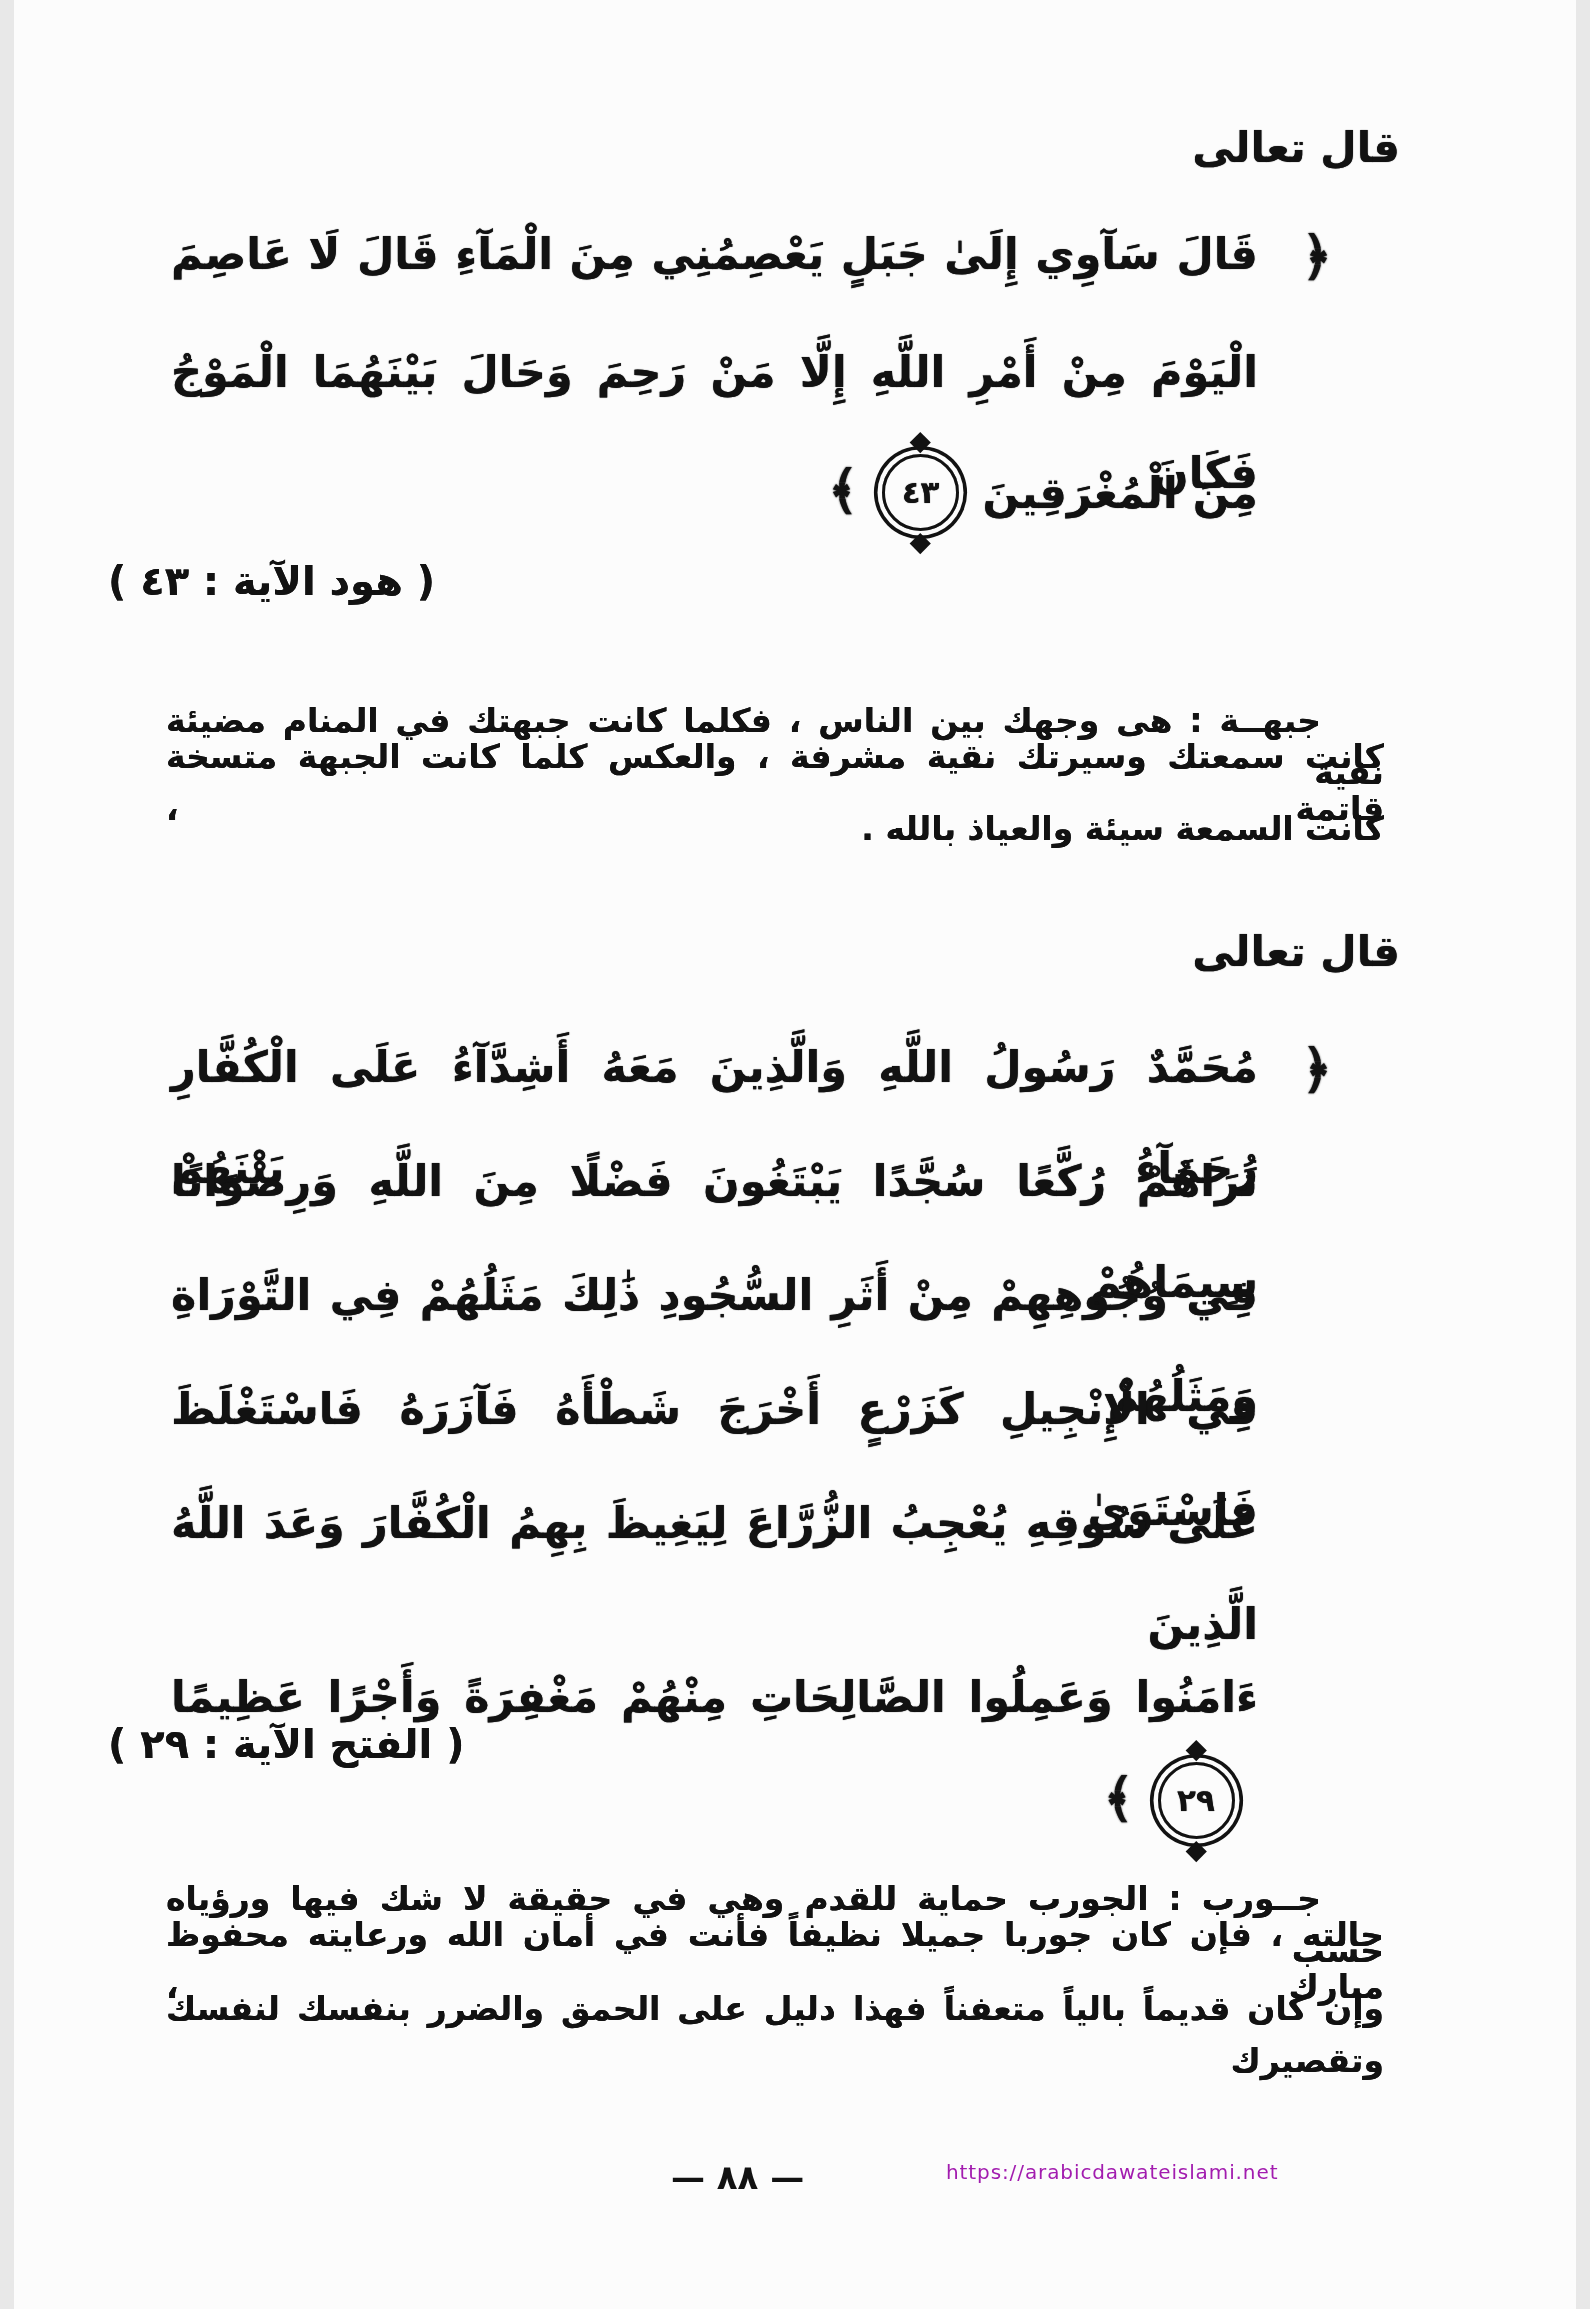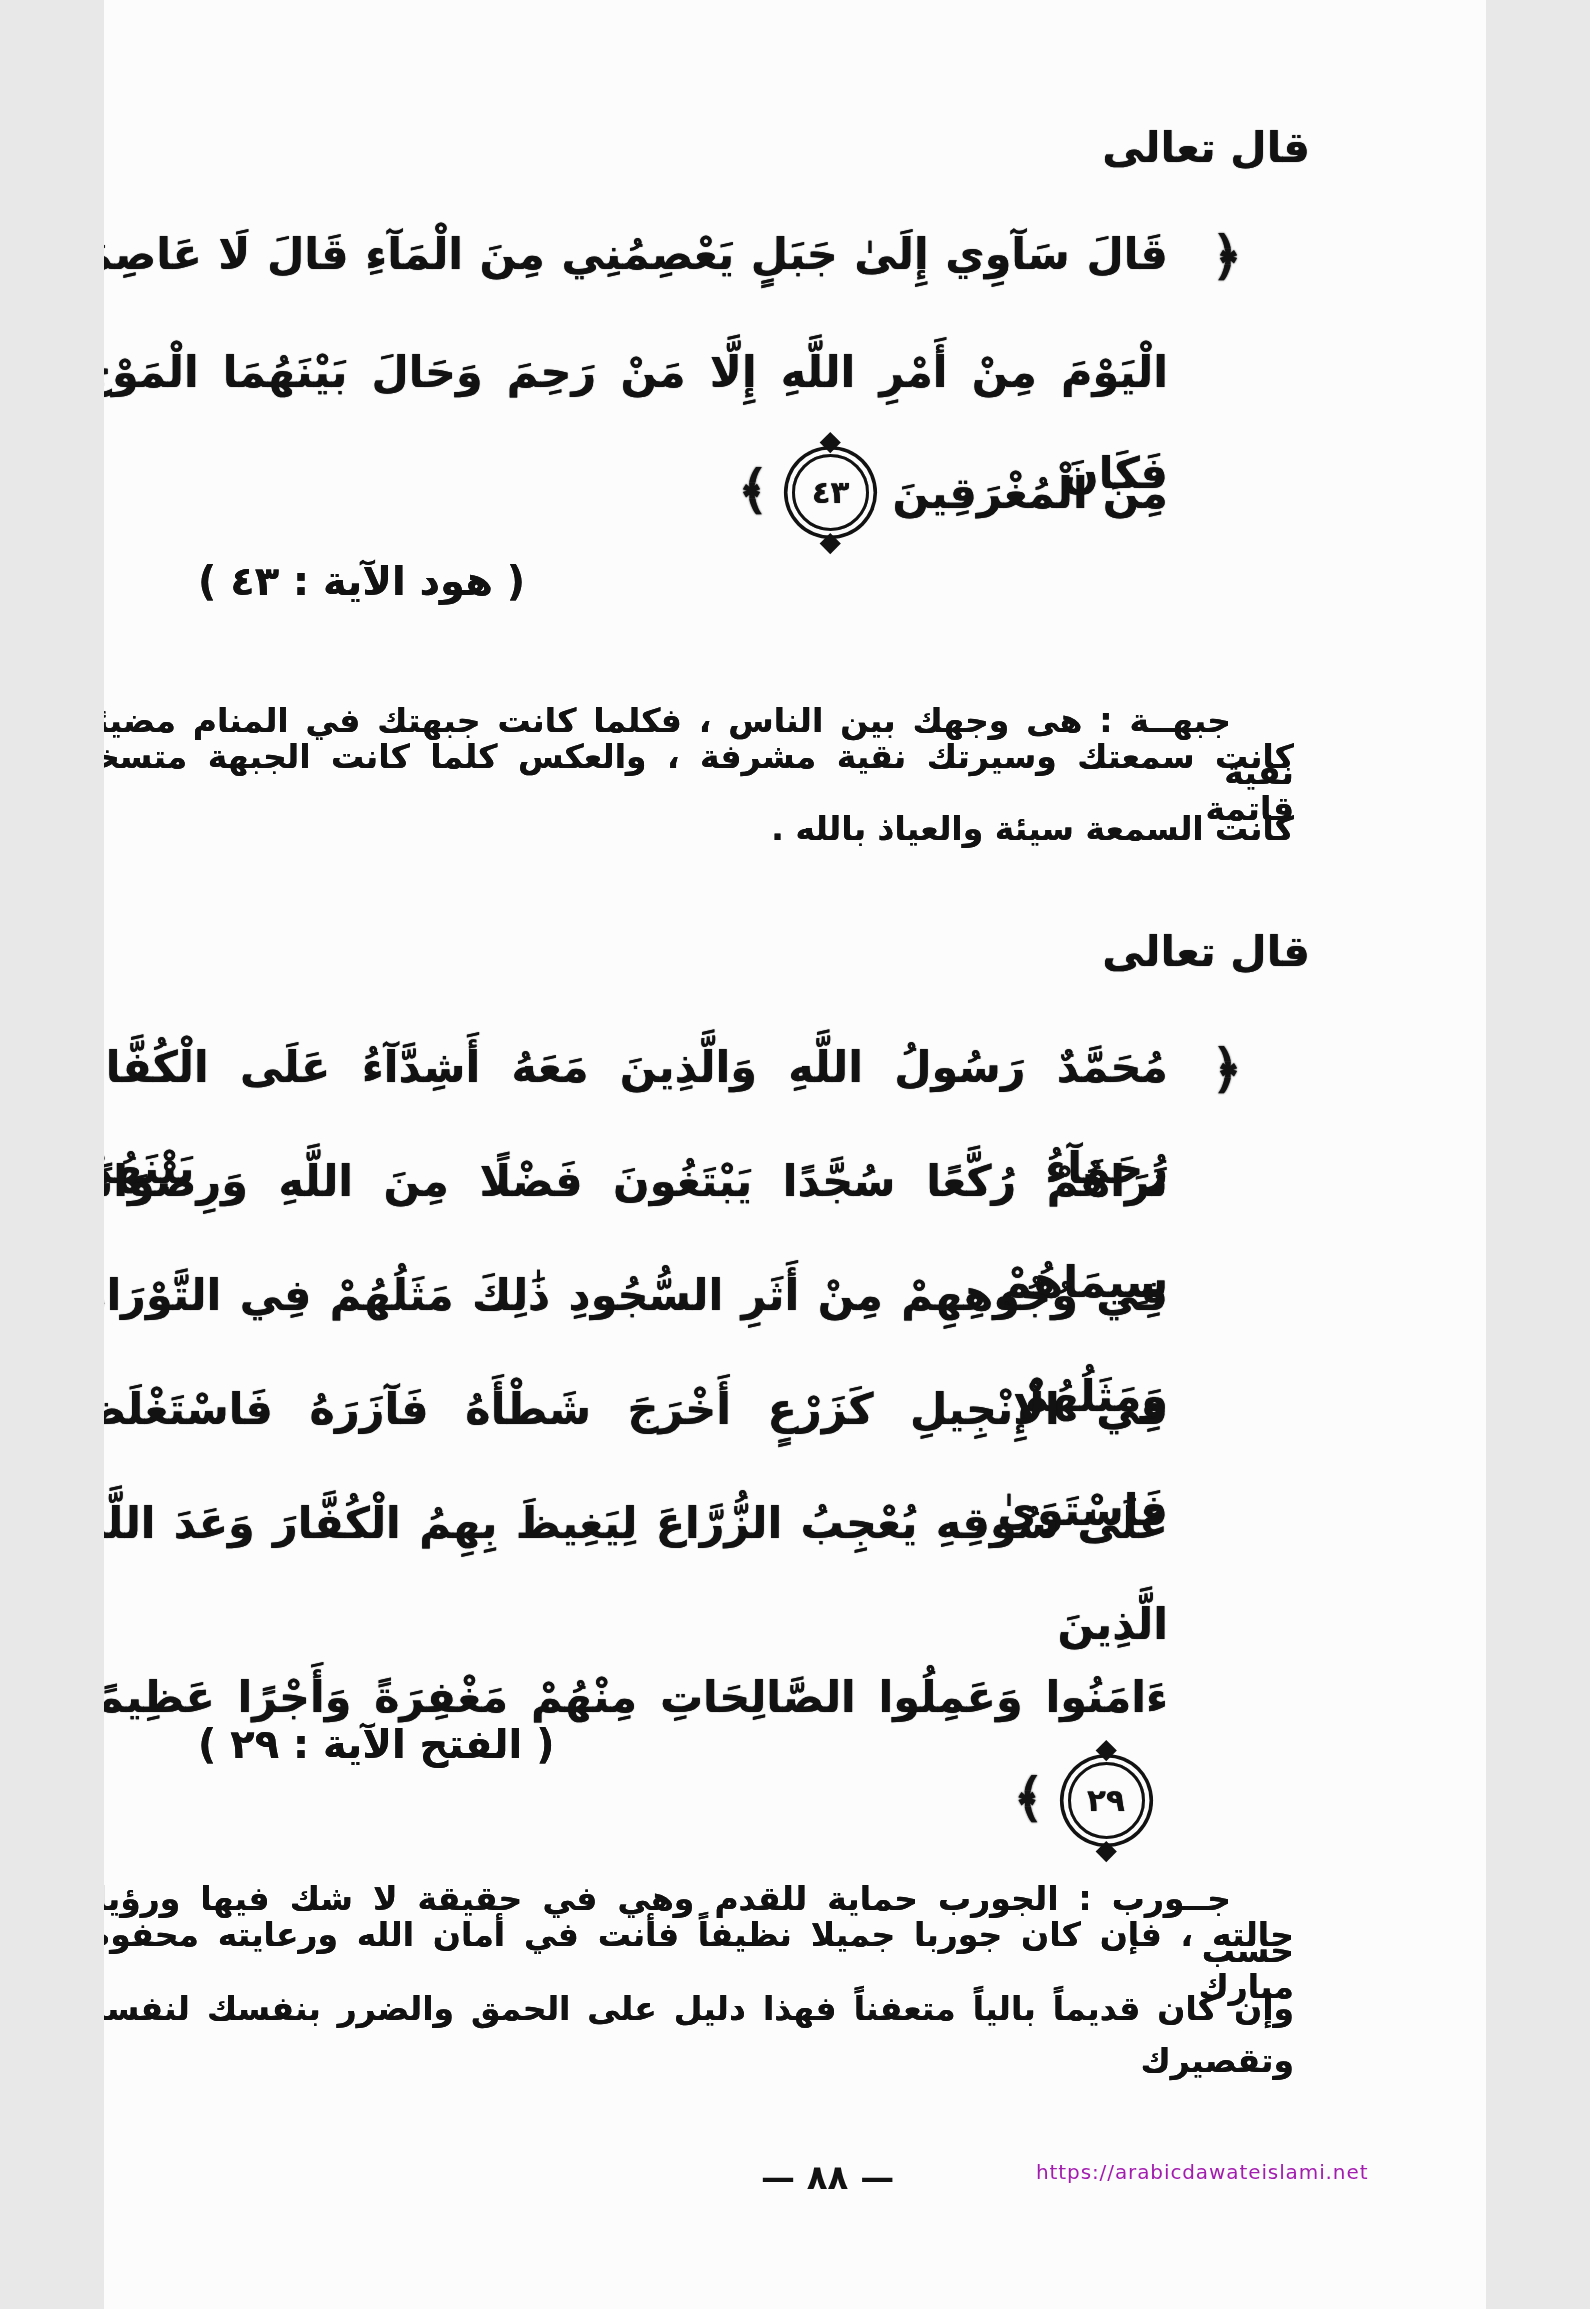--- a/index.html
+++ b/index.html
@@ -2,21 +2,21 @@
 <html lang="ar" dir="rtl" style="font-size:14.5px"><head>
 <meta charset="utf-8">
 <style>
   html, body {
     margin: 0;
     padding: 0;
     background: #e8e8e8;
   }
   .page {
     position: relative;
-    width: 1382px;
+    width: 1562px;
     height: 2309px;
     margin: 0 auto;
     background: #fcfcfc;
     color: #121212;
     direction: rtl;
     font-family: "DejaVu Sans", sans-serif;
     overflow: hidden;
   }
 
   

